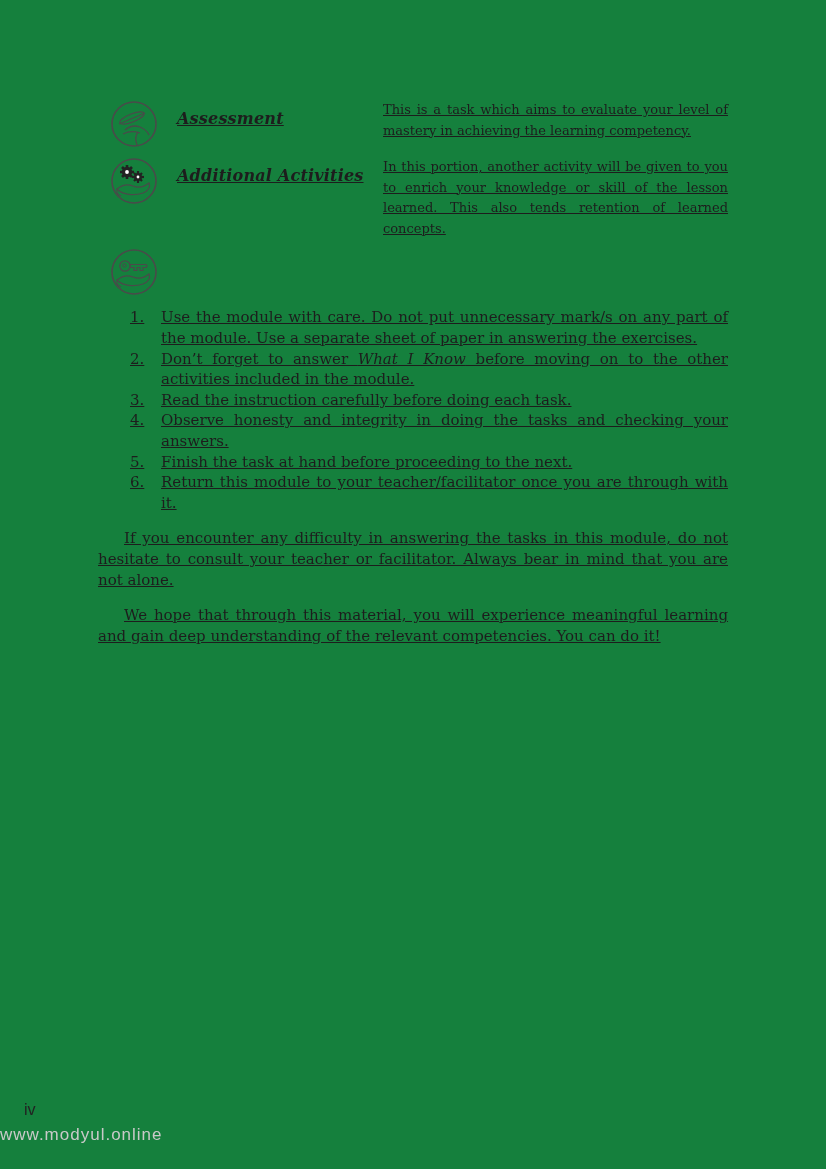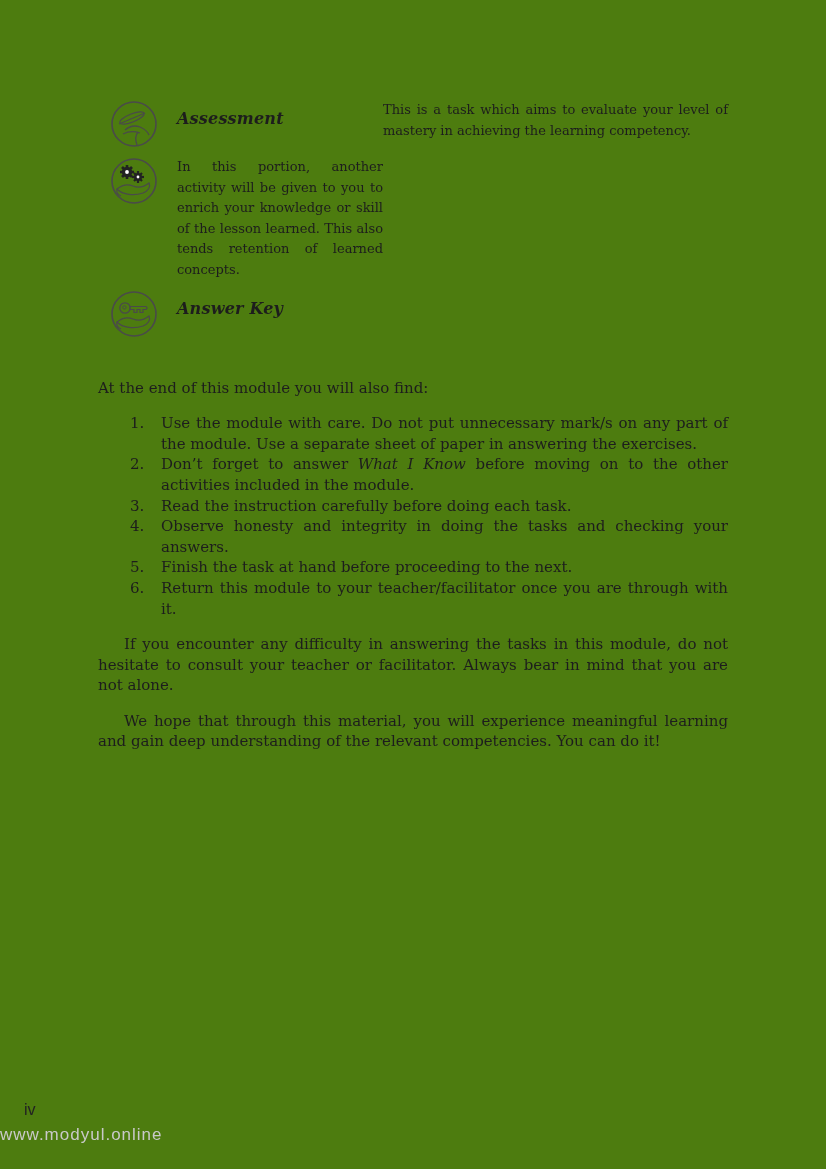--- a/index.html
+++ b/index.html
@@ -1,23 +1,24 @@
 <!DOCTYPE html>
 <html><head>
 <meta charset="utf-8">
 <style>
   html,body{margin:0;padding:0;background:#ffffff;}
   .page{
     position:relative;
     width:826px;height:1169px;
-    background:#4d7c0f;
+    background:#15803d;
     font-family:"DejaVu Serif","Liberation Serif",serif;
     color:#1d1d1d;
     overflow:hidden;
     margin:0 auto;
+    text-decoration:underline;
   }
   .content{padding:0 98px;}
   
   .icon-rows{padding-top:100px;}
   .icon-row{display:grid;grid-template-columns:79px 206px 1fr;margin-bottom:9px;}
   .icon-cell{padding-left:12px;}
   .icon-cell svg{width:48px;height:48px;display:block;}
   .row-label{
     font-weight:bold;font-style:italic;
     font-size:16px;padding-top:9px;letter-spacing:.2px;
@@ -92,40 +93,39 @@
               <line x1="22" y1="20" x2="34" y2="20"></line>
               <line x1="24" y1="16" x2="32" y2="24"></line>
               <line x1="32" y1="16" x2="24" y2="24"></line>
             </g>
             <circle cx="28" cy="20" r="4" fill="#222"></circle>
             <circle cx="28" cy="20" r="1.4" fill="#fff"></circle>
             <path d="M7 32 c5 -4 11 -5 16 -3 c5 2 11 1 16 -3 c2 4 -1 8 -6 10 c-9 3 -20 2 -26 -4 z" fill="none" stroke="#4a4a4a" stroke-width="1.3"></path>
             <path d="M7 32 c-1 3 1 6 4 7" fill="none" stroke="#4a4a4a" stroke-width="1.3"></path>
           </svg>
         </div>
+        <div class="row-label">Additional Activities</div>
         <div class="row-desc">In this portion, another activity will be given to you to enrich your knowledge or skill of the lesson learned. This also tends retention of learned concepts.</div>
       </div>
 
       <div class="icon-row">
         <div class="icon-cell">
           <svg viewBox="0 0 48 48" aria-hidden="true">
             <circle cx="24" cy="24" r="22" fill="none" stroke="#4a4a4a" stroke-width="1.6"></circle>
             <circle cx="15" cy="18" r="5.2" fill="none" stroke="#4a4a4a" stroke-width="1.3"></circle>
             <circle cx="14.4" cy="17.4" r="1.7" fill="none" stroke="#4a4a4a" stroke-width="1"></circle>
             <path d="M20 16.5 h16 q2 1.5 0 3 h-3 v3 h-3 v-3 h-3 v3 h-3 v-3 h-4 z" fill="none" stroke="#4a4a4a" stroke-width="1.2"></path>
             <path d="M7 32 c5 -4 11 -5 16 -3 c5 2 11 1 16 -3 c2 4 -1 8 -6 10 c-9 3 -20 2 -26 -4 z" fill="none" stroke="#4a4a4a" stroke-width="1.3"></path>
             <path d="M7 32 c-1 3 1 6 4 7" fill="none" stroke="#4a4a4a" stroke-width="1.3"></path>
           </svg>
         </div>
-        <div class="row-label">Answer Key</div>
       </div>
 
     </div>
 
-    <p class="end-note">At the end of this module you will also find:</p>
 
 
 
     <div class="list">
       <div class="list-item">
         <span class="item-num">1.</span>
         <span class="item-text"><span>Use the module with care. Do not put unnecessary mark/s on any part of the module. Use a separate sheet of paper in answering the exercises.</span><span class="it"></span><span></span></span>
       </div>
       <div class="list-item">
         <span class="item-num">2.</span>

